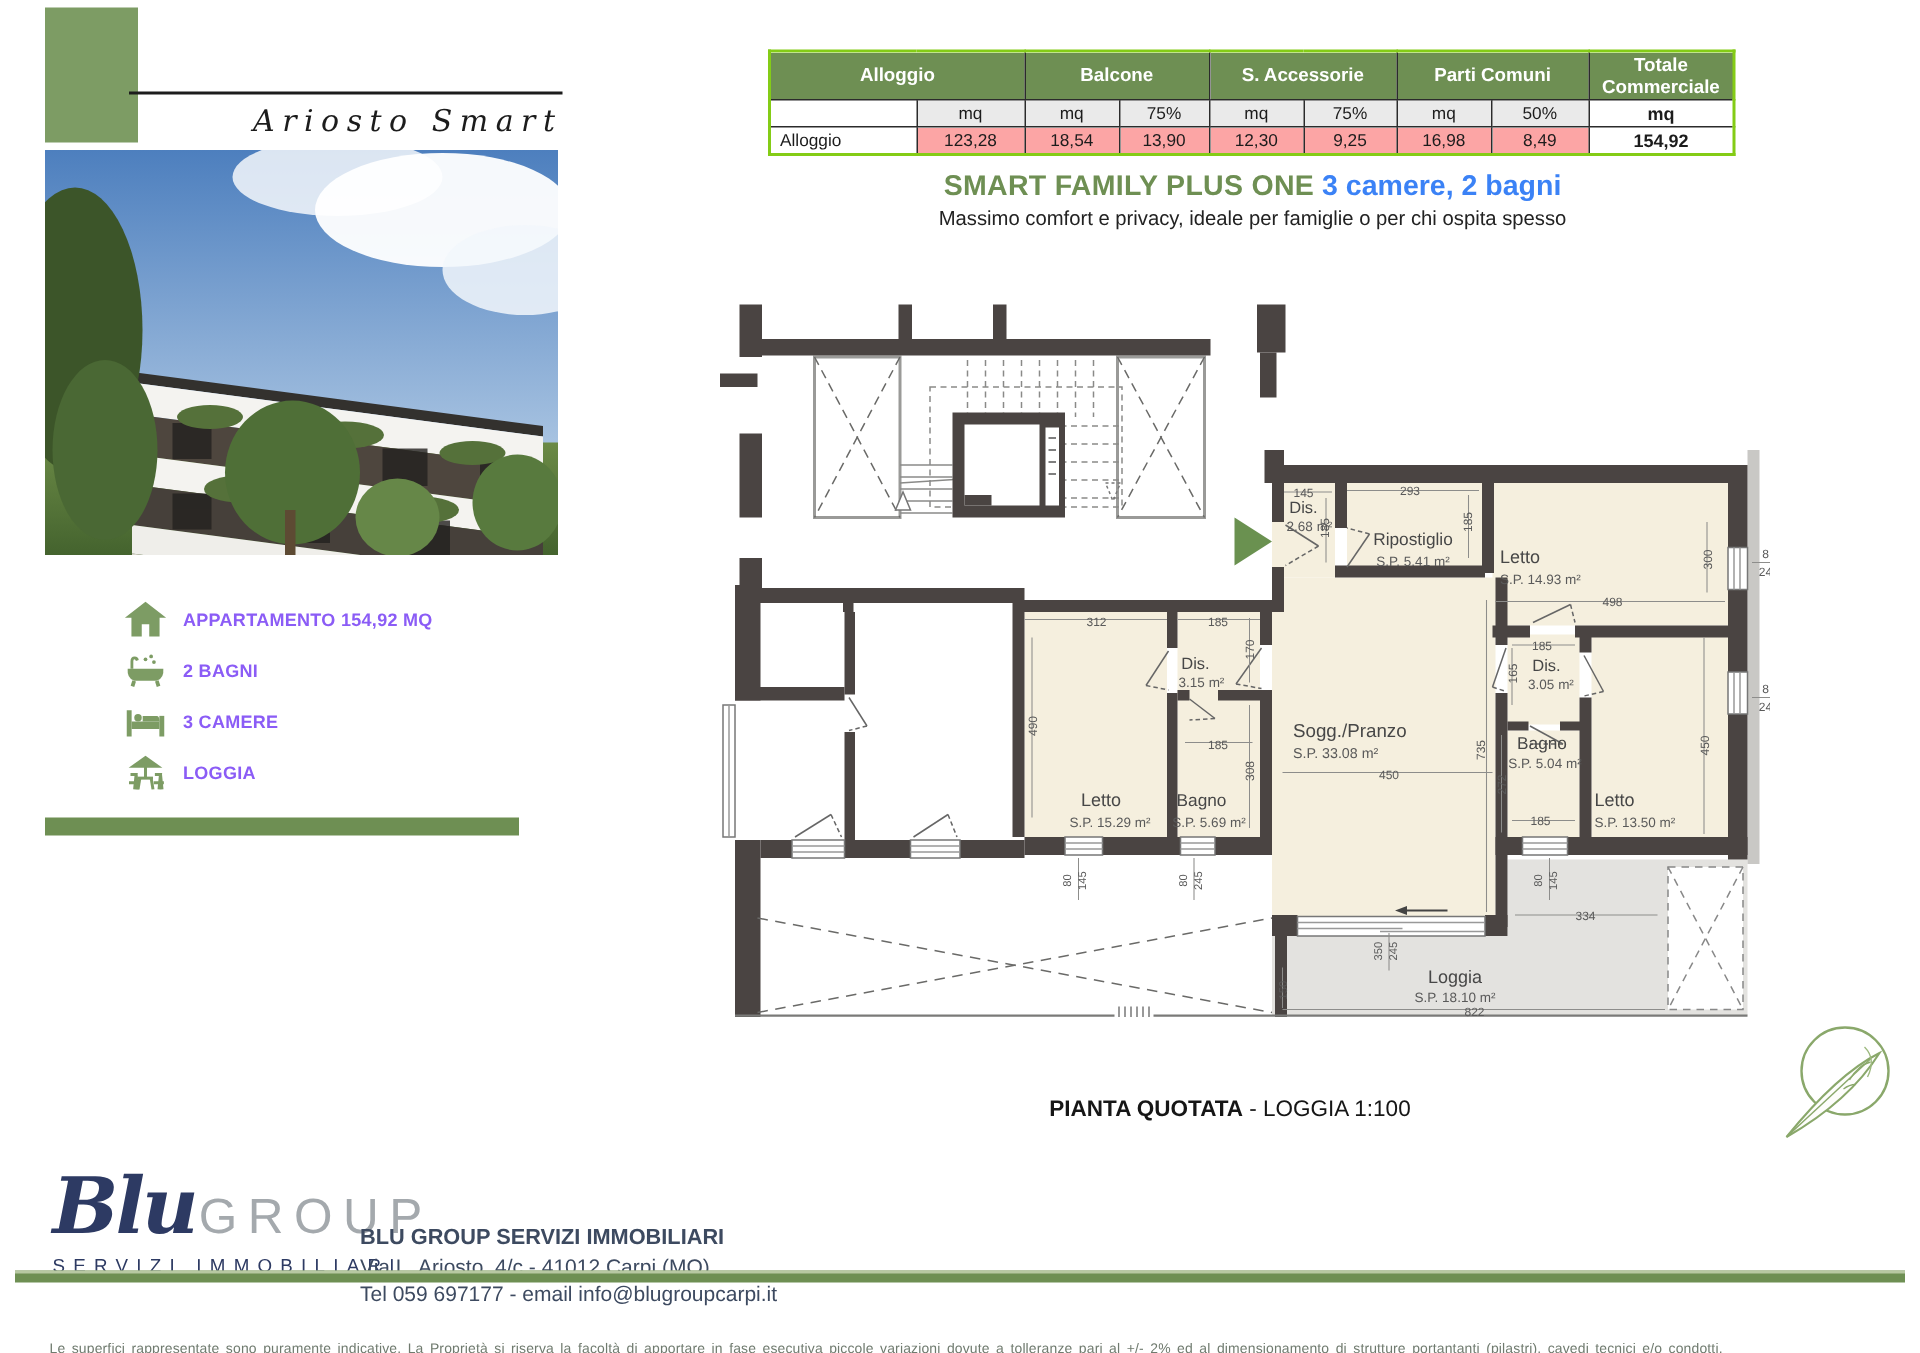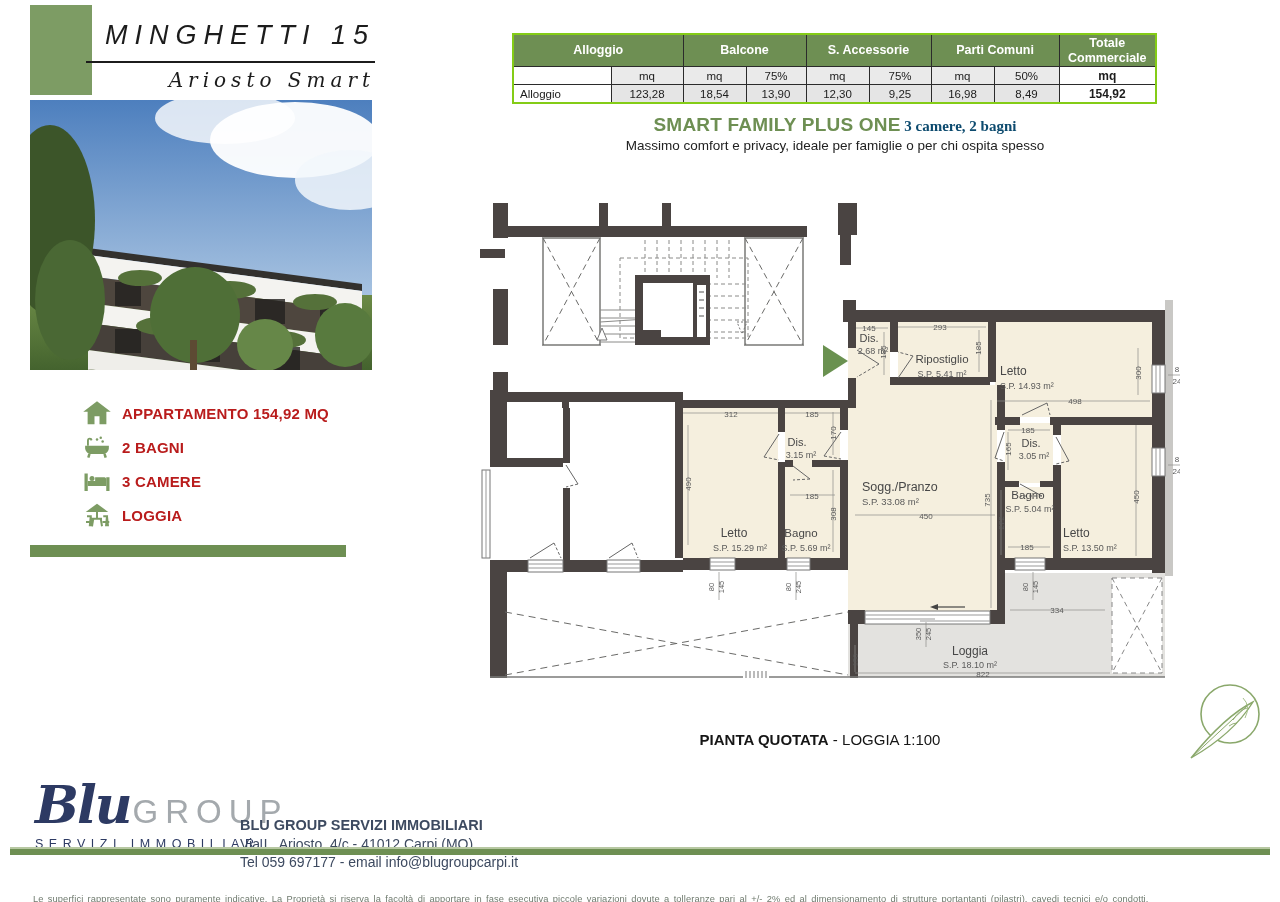--- a/index.html
+++ b/index.html
@@ -19,37 +19,37 @@
   .photo{left:30px;top:100px;width:342px;height:270px;}
 
   
   .surface-table{left:512px;top:33px;}
   .surface-table table{border-collapse:collapse;table-layout:fixed;width:643px;}
   .surface-table td{border:1px solid #2b2b2b;text-align:center;vertical-align:middle;
                     font-size:11.5px;color:#1c1c1c;padding:0;overflow:hidden;}
   .surface-table tr.gh td{background:var(--green);color:#fff;font-weight:bold;font-size:12.5px;
                           height:31px;line-height:1.15;}
   .surface-table tr.units td{height:17px;background:#eaeaea;}
-  .surface-table tr.vals td{height:17px;background:#e5e5e5;}
+  .surface-table tr.vals td{height:17px;background:#fca5a5;}
   .surface-table td.w{background:#ffffff !important;}
   .surface-table td.lab{text-align:left;padding-left:6px;}
   .surface-table td.strong{font-weight:bold;font-size:12px;}
   .surface-table table{border:2px solid #84cc16;}
 
   
   .headline{left:520px;top:114px;width:630px;text-align:center;line-height:1.15;}
   .headline .hl1{font-size:19px;font-weight:bold;color:var(--green);letter-spacing:.2px;}
-  .headline .hl2{font-size:15px;font-weight:bold;color:#0c4a6e;font-family:Liberation Serif, serif;}
+  .headline .hl2{font-size:19px;font-weight:bold;color:#3b82f6;}
   .headline .hsub{font-size:13.5px;color:#222;margin-top:2px;}
 
   
   .features{left:82px;top:396px;width:300px;}
   .feature-row{display:flex;align-items:center;height:34px;}
   .feature-row .ficon{width:40px;flex:0 0 40px;display:flex;align-items:center;}
-  .feature-row .flabel{font-size:15px;font-weight:bold;color:#b91c1c;letter-spacing:.2px;white-space:nowrap;}
+  .feature-row .flabel{font-size:12px;font-weight:bold;color:#8b5cf6;letter-spacing:.2px;white-space:nowrap;}
   .green-bar{left:30px;top:545px;width:316px;height:12px;background:var(--green);}
 
   
   .plan{left:480px;top:193px;width:700px;height:500px;}
   .plan text{font-family:"Liberation Sans",sans-serif;}
 
   .caption{left:610px;top:731px;width:420px;text-align:center;font-size:15px;color:#161616;white-space:nowrap;}
   .caption .cb{font-weight:bold;}
 
   .leaf{left:1185px;top:676px;width:82px;height:92px;}
@@ -66,21 +66,20 @@
   .footer-divider{left:10px;top:847px;width:1260px;height:6px;background:var(--green);border-top:2px solid #b7c8a2;}
   .disclaimer{left:33px;top:862px;width:1214px;font-size:9.3px;color:#6f7a6e;white-space:nowrap;
               word-spacing:1.6px;letter-spacing:.1px;margin-top:32px;}
 </style>
 </head>
 <body>
 
 <div class="page">
 
   <div class="abs brand-block"></div>
-  <div class="abs brand-title">MINGHETTI 15</div>
   <div class="abs brand-line"></div>
   <div class="abs brand-sub">Ariosto Smart</div>
 
   <svg class="abs photo" viewBox="0 0 342 270">
     <defs>
       <linearGradient id="sky" x1="0" y1="0" x2="0" y2="1">
         <stop offset="0" stop-color="#4d7fbe"></stop>
           <stop offset="1" stop-color="#c9dcee"></stop>
       </linearGradient>
       <linearGradient id="lawn" x1="0" y1="0" x2="0" y2="1">

